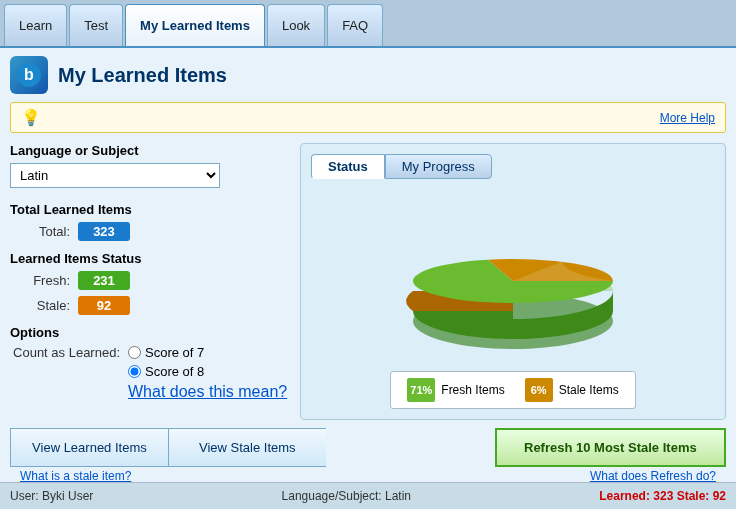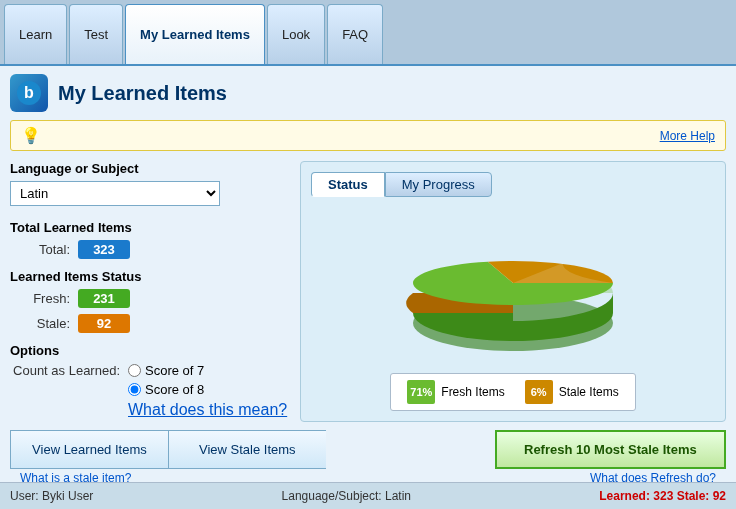--- a/index.html
+++ b/index.html
@@ -7,21 +7,21 @@
 
     
     .tab-bar {
       display: flex;
       background: #b0c8dc;
       border-bottom: 2px solid #4a90c4;
       padding-top: 4px;
       padding-left: 4px;
     }
     .tab {
-      padding: 22px 14px;
+      padding: 13px 14px;
       border: 1px solid #7aaac8;
       border-bottom: none;
       background: linear-gradient(to bottom, #ddeeff, #b8d0e8);
       cursor: pointer;
       border-radius: 4px 4px 0 0;
       margin-right: 2px;
       font-size: 13px;
       color: #222;
     }
     .tab.active {
@@ -159,21 +159,21 @@
       background: #dceef8;
       border: 1px solid #aaccdd;
       border-radius: 4px;
       padding: 10px;
       display: flex;
       flex-direction: column;
     }
 
     .tabs-inner {
       display: flex;
-      margin-bottom: 8px;
+      margin-bottom: 24px;
     }
     .tab-inner {
       padding: 4px 16px;
       border: 1px solid #7aaac8;
       cursor: pointer;
       font-size: 13px;
       background: linear-gradient(to bottom, #ddeeff, #b8d0e8);
       color: #003366;
     }
     .tab-inner.active {

